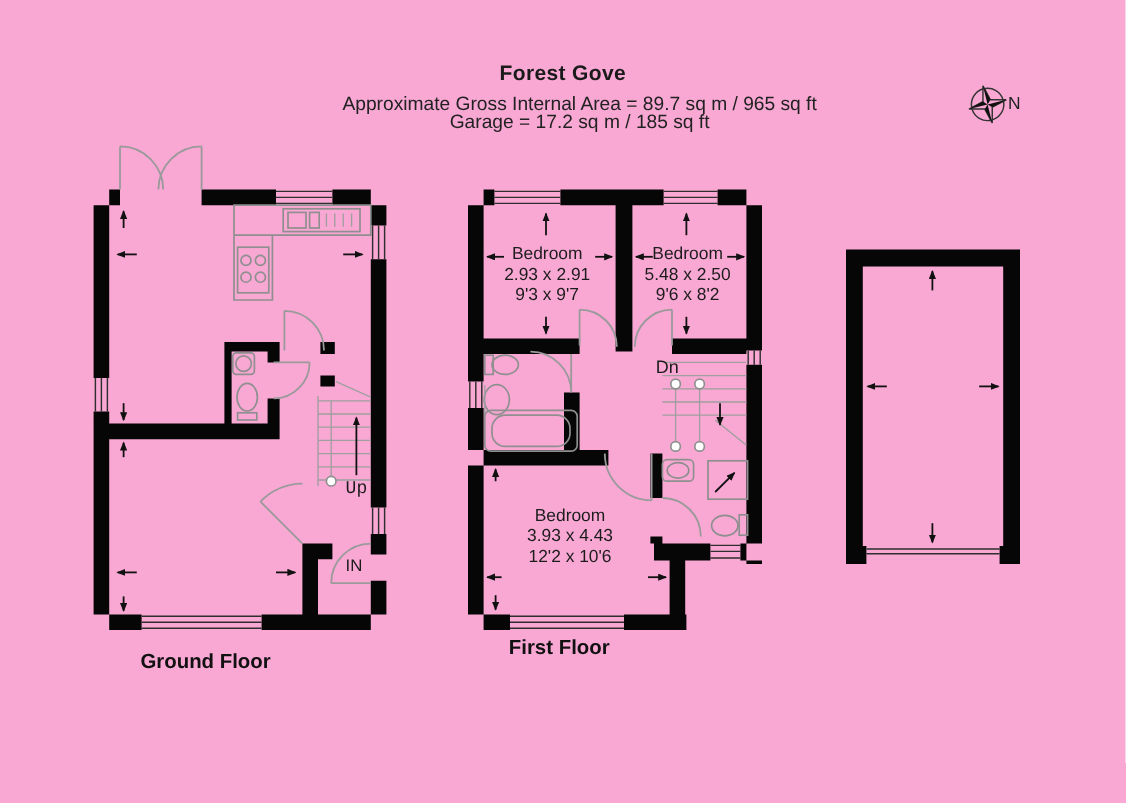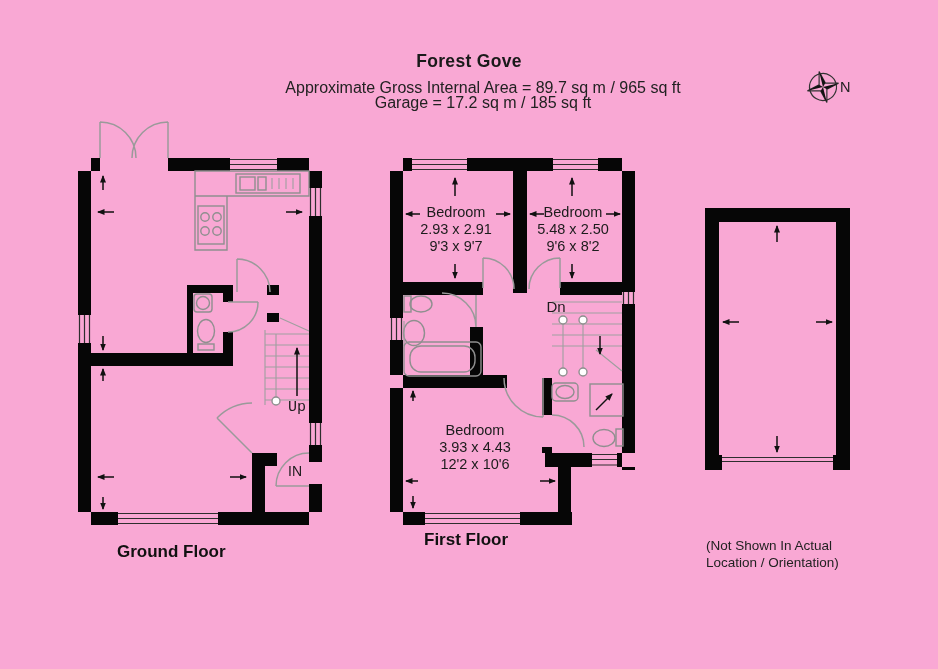--- a/index.html
+++ b/index.html
@@ -233,21 +233,17 @@
     <div>5.48 x 2.50</div>
     <div>9'6 x 8'2</div>
   </div>
   <div class="plan-text" style="left:475px;top:422px;">
     <div>Bedroom</div>
     <div>3.93 x 4.43</div>
     <div>12'2 x 10'6</div>
   </div>
   <div class="small-lab" style="left:556px;top:298px;">Dn</div>
 
-  <div class="note" style="left:706px;top:538px;">
-    <div>(Not Shown In Actual</div>
-    <div>Location / Orientation)</div>
-  </div>
 
   <div class="floor-lab" style="left:78px;top:542px;">Ground Floor</div>
   <div class="floor-lab" style="left:385px;top:530px;">First Floor</div>
 
 </div>
 
 </body></html>

